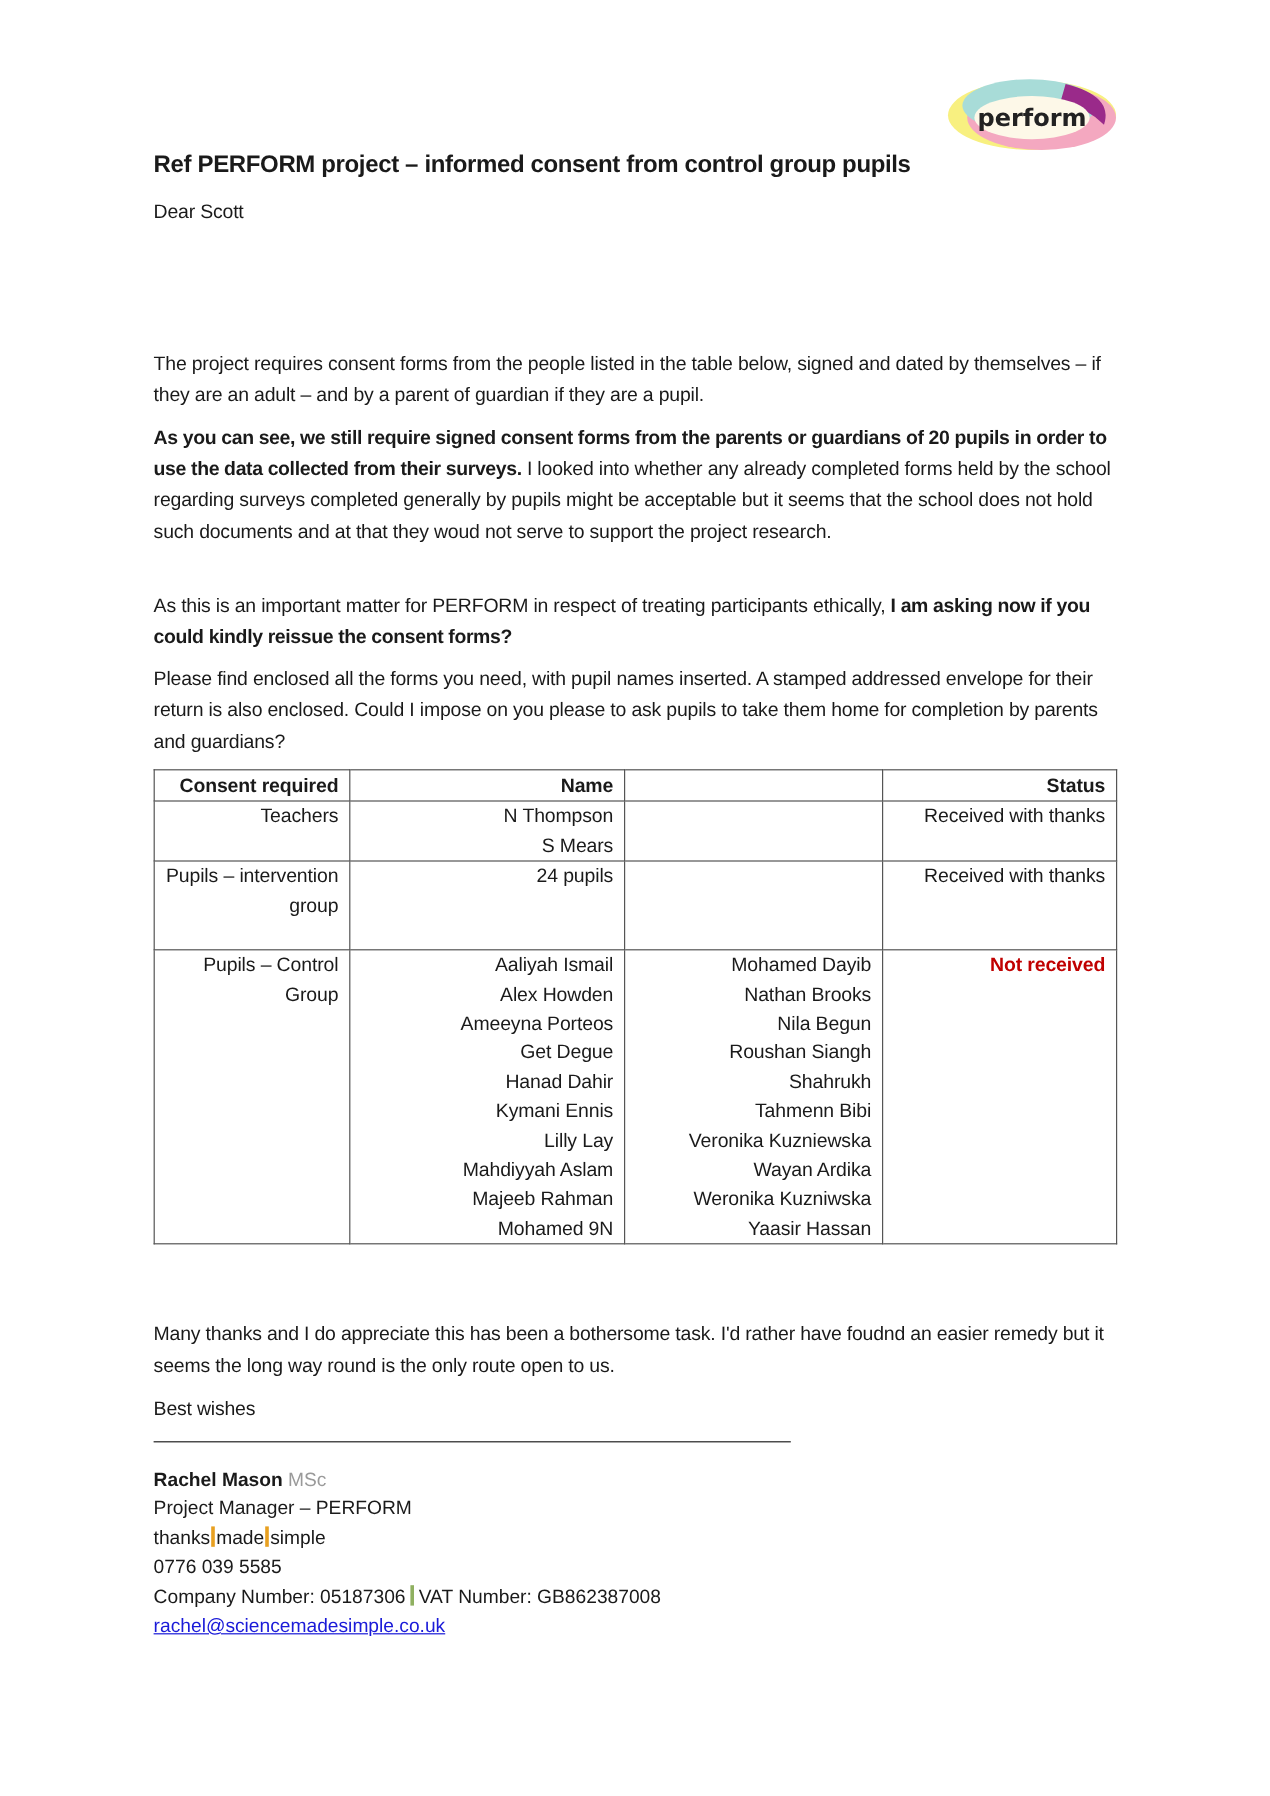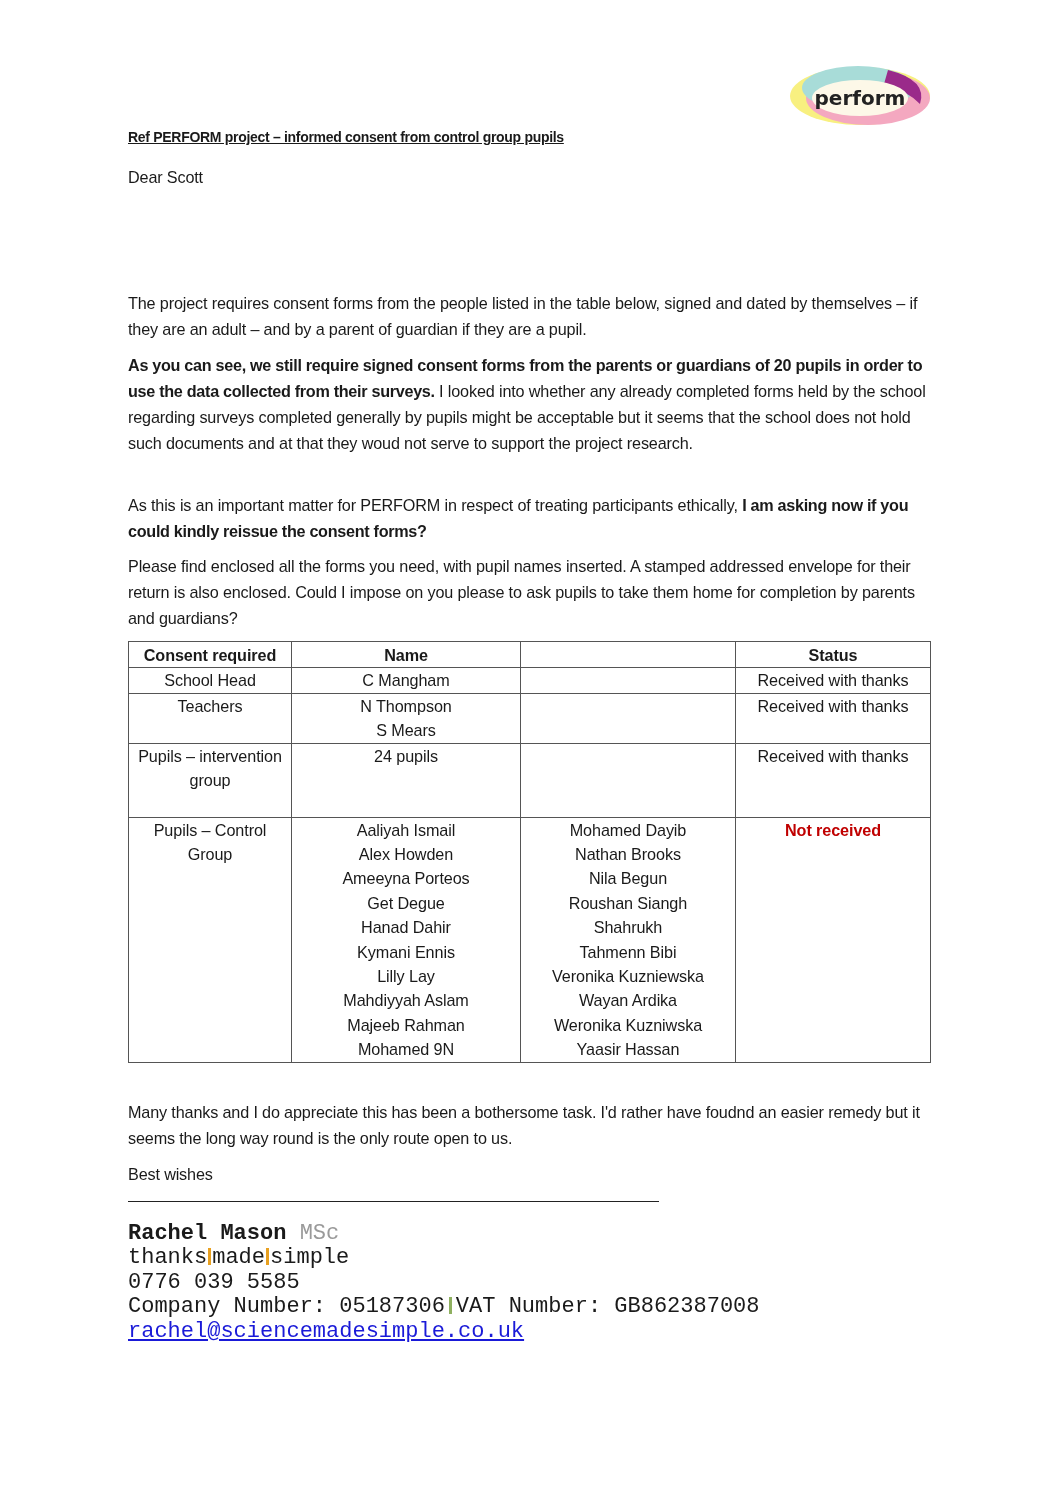--- a/index.html
+++ b/index.html
@@ -4,37 +4,37 @@
 <style>
   html, body { margin: 0; padding: 0; background: #ffffff; }
   body {
     width: 1058px; height: 1497px; position: relative; overflow: hidden;
     font-family: "Liberation Sans", "DejaVu Sans", sans-serif;
     color: #1a1a1a;
   }
   .page { position: absolute; left: 0; top: 0; width: 1058px; height: 1497px; background: #fff; padding-left: 48px; }
   .logo { position: absolute; left: 788px; top: 62px; width: 144px; height: 66px; }
   .p { position: absolute; left: 128px; width: 805px; font-size: 16.2px; line-height: 26px; letter-spacing: -0.15px; }
-  .title { top: 124px; font-weight: bold; font-size: 14px; letter-spacing: -0.3px; text-decoration: underline; }
+  .title { top: 124px; font-weight: bold; font-size: 20px; letter-spacing: -0.3px; }
   .b { font-weight: bold; letter-spacing: -0.3px; }
   table.consent {
     position: absolute; left: 128px; top: 641px; width: 803px; border-collapse: collapse;
     font-size: 16.2px; line-height: 24.4px; letter-spacing: -0.1px;
   }
   table.consent td, table.consent th {
-    border: 1.3px solid #555; vertical-align: top; padding: 0 9px 0 9px; text-align: center;
+    border: 1.3px solid #555; vertical-align: top; padding: 0 9px 0 9px; text-align: right;
   }
   table.consent th { font-weight: bold; padding-top: 1px; padding-bottom: 0; }
   .col1 { width: 144px; }
   .col2 { width: 210px; }
   .col3 { width: 196px; }
   .status-red { color: #c00000; font-weight: bold; }
   .namelist div { white-space: nowrap; }
   .sig-line { position: absolute; left: 128px; top: 1201px; width: 531px; border-top: 1.3px solid #222; }
-  .sig { position: absolute; left: 128px; top: 1222px; font-size: 22px; line-height: 24.4px; font-family: Liberation Mono, monospace; }
+  .sig { position: absolute; left: 128px; top: 1222px; font-size: 16px; line-height: 24.4px; }
   .sig .name { font-weight: bold; }
   .sig .cred { color: #9a9a9a; }
   .bar-orange { display: inline-block; width: 3px; height: 17px; background: #e8a020; vertical-align: -2px; margin: 0 1px; }
   .bar-green { display: inline-block; width: 3px; height: 17px; background: #8fb060; vertical-align: -2px; margin: 0 4px; }
   .email { color: #1a1ad8; text-decoration: underline; }
 </style>
 </head>
 <body>
 
 <div class="page">
@@ -58,28 +58,20 @@
   <table class="consent">
     <thead>
       <tr>
         <th class="col1">Consent required</th>
         <th class="col2">Name</th>
         <th class="col3"></th>
         <th>Status</th>
       </tr>
     </thead>
     <tbody>
-      <tr>
-        <td>School Head</td>
-        <td class="namelist">
-            <div>C Mangham</div>
-          </td>
-        <td></td>
-        <td>Received with thanks</td>
-      </tr>
       <tr>
         <td>Teachers</td>
         <td class="namelist">
           <div>N Thompson</div>
           <div>S Mears</div>
         </td>
         <td></td>
         <td>Received with thanks</td>
       </tr>
       <tr>
@@ -121,19 +113,20 @@
     </tbody>
   </table>
 
   <div class="p" style="top:1099px">Many thanks and I do appreciate this has been a bothersome task. I'd rather have foudnd an easier remedy but it seems the long way round is the only route open to us.</div>
   <div class="p" style="top:1161px">Best wishes</div>
 
   <div class="sig-line"></div>
 
   <div class="sig">
     <div><span class="name">Rachel Mason</span> <span class="cred">MSc</span></div>
+    <div>Project Manager – PERFORM</div>
     <div><span>thanks</span><span class="bar-orange"></span><span>made</span><span class="bar-orange"></span><span>simple</span></div>
     <div>0776 039 5585</div>
     <div><span>Company Number: 05187306</span><span class="bar-green"></span><span>VAT Number: GB862387008</span></div>
     <div><a class="email" title="rachel@sciencemadesimple.co.uk">rachel@sciencemadesimple.co.uk</a></div>
   </div>
 
 </div>
 
 </body></html>

